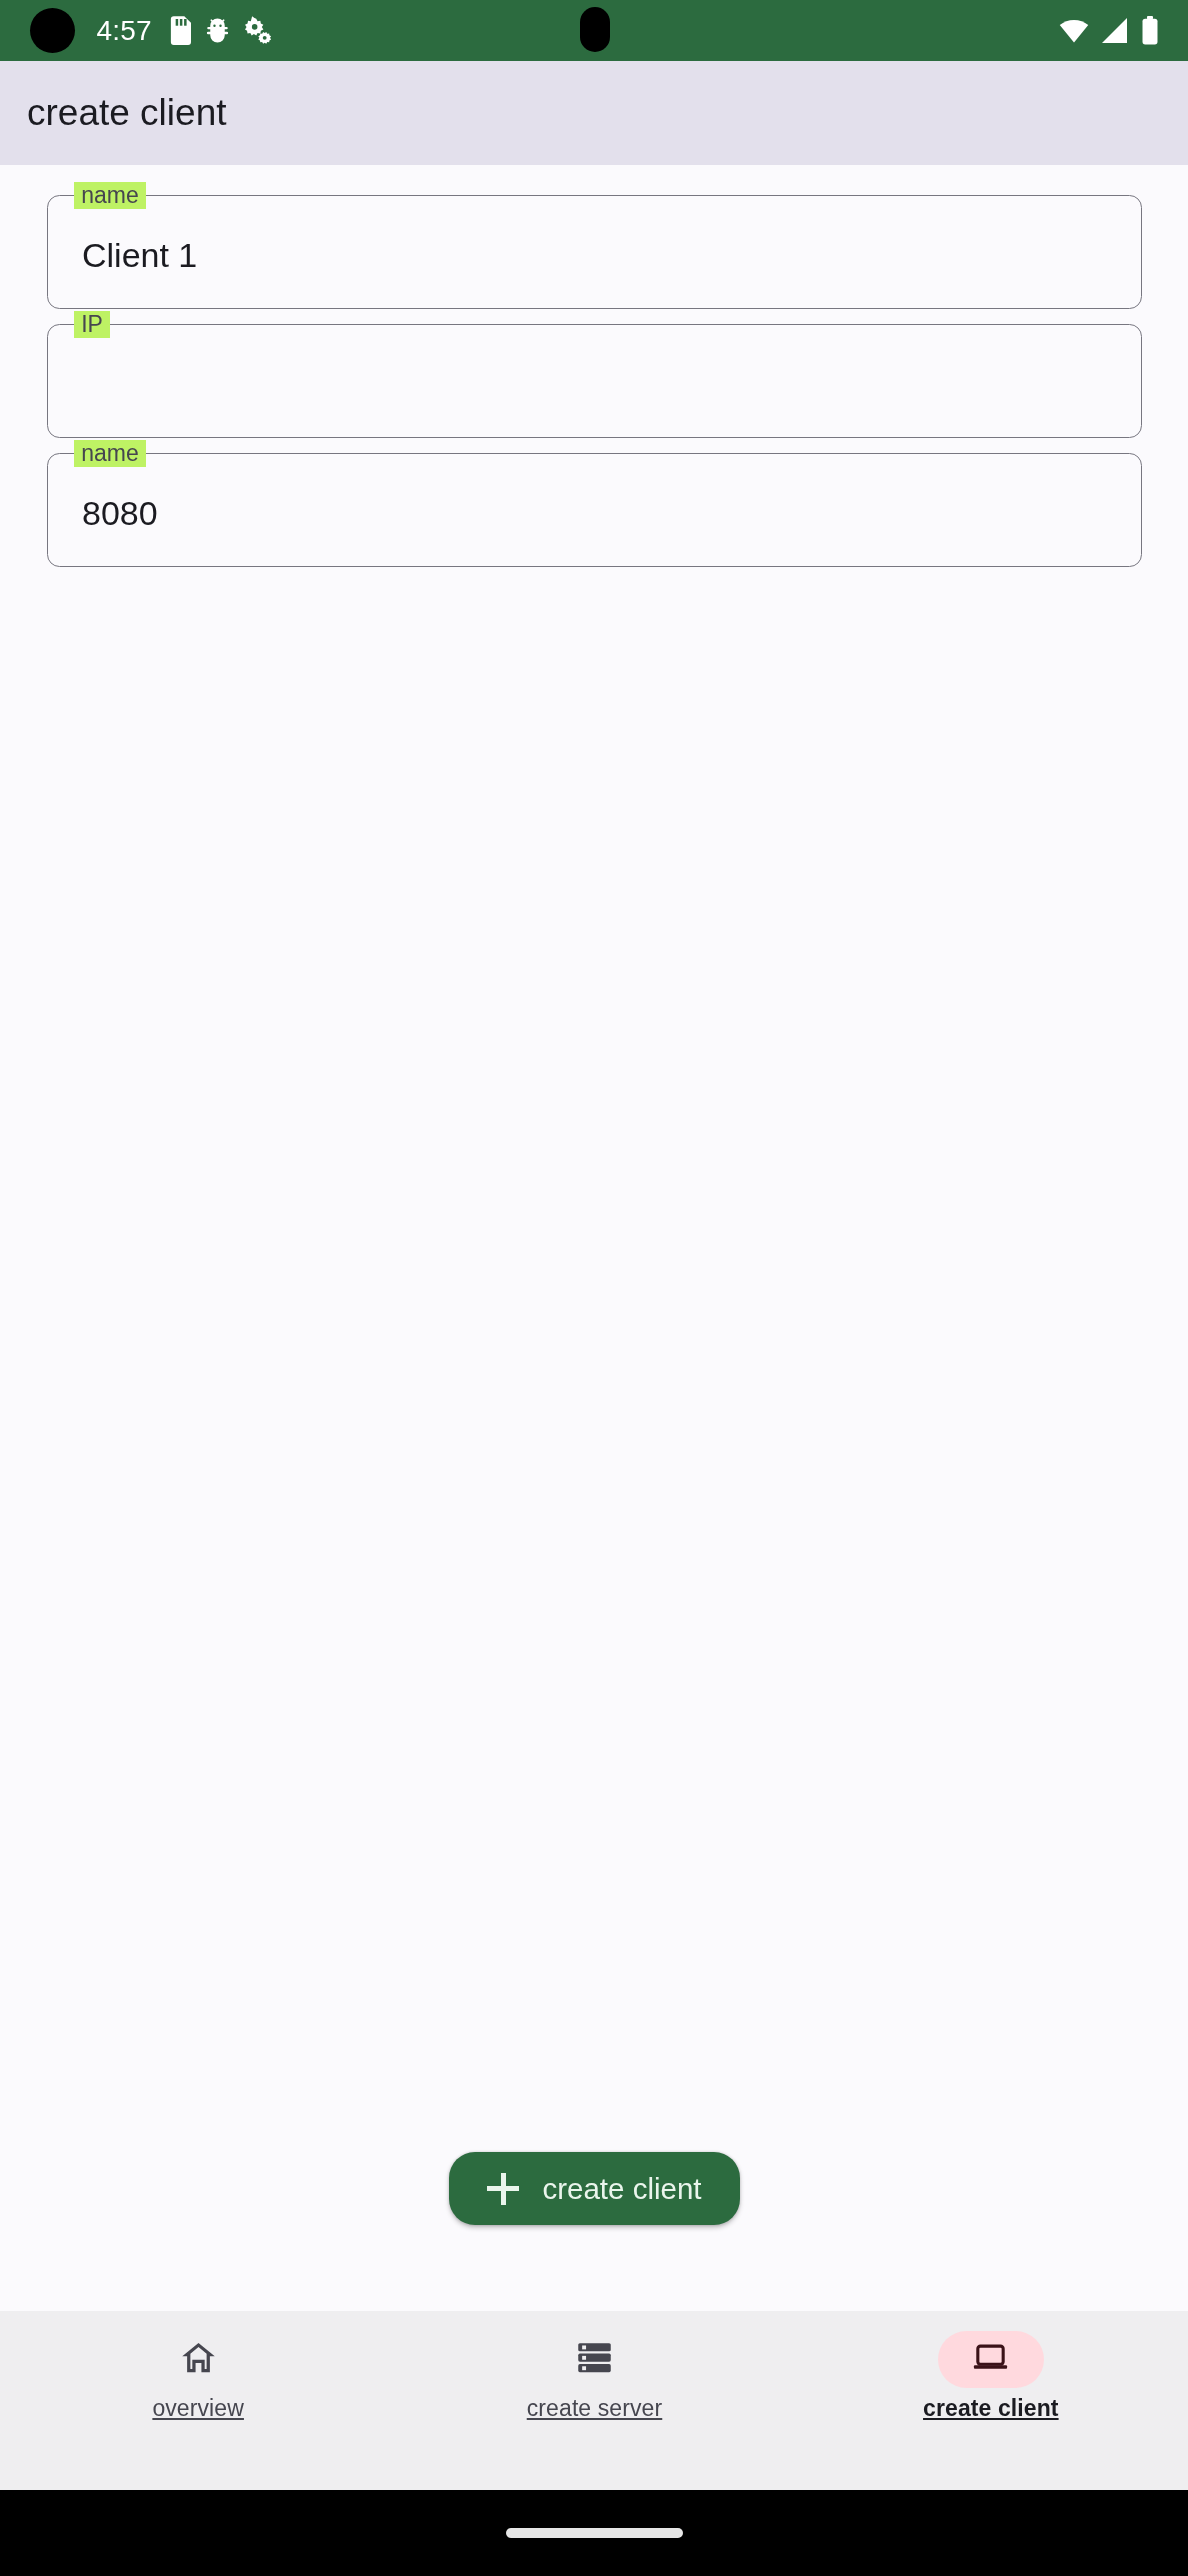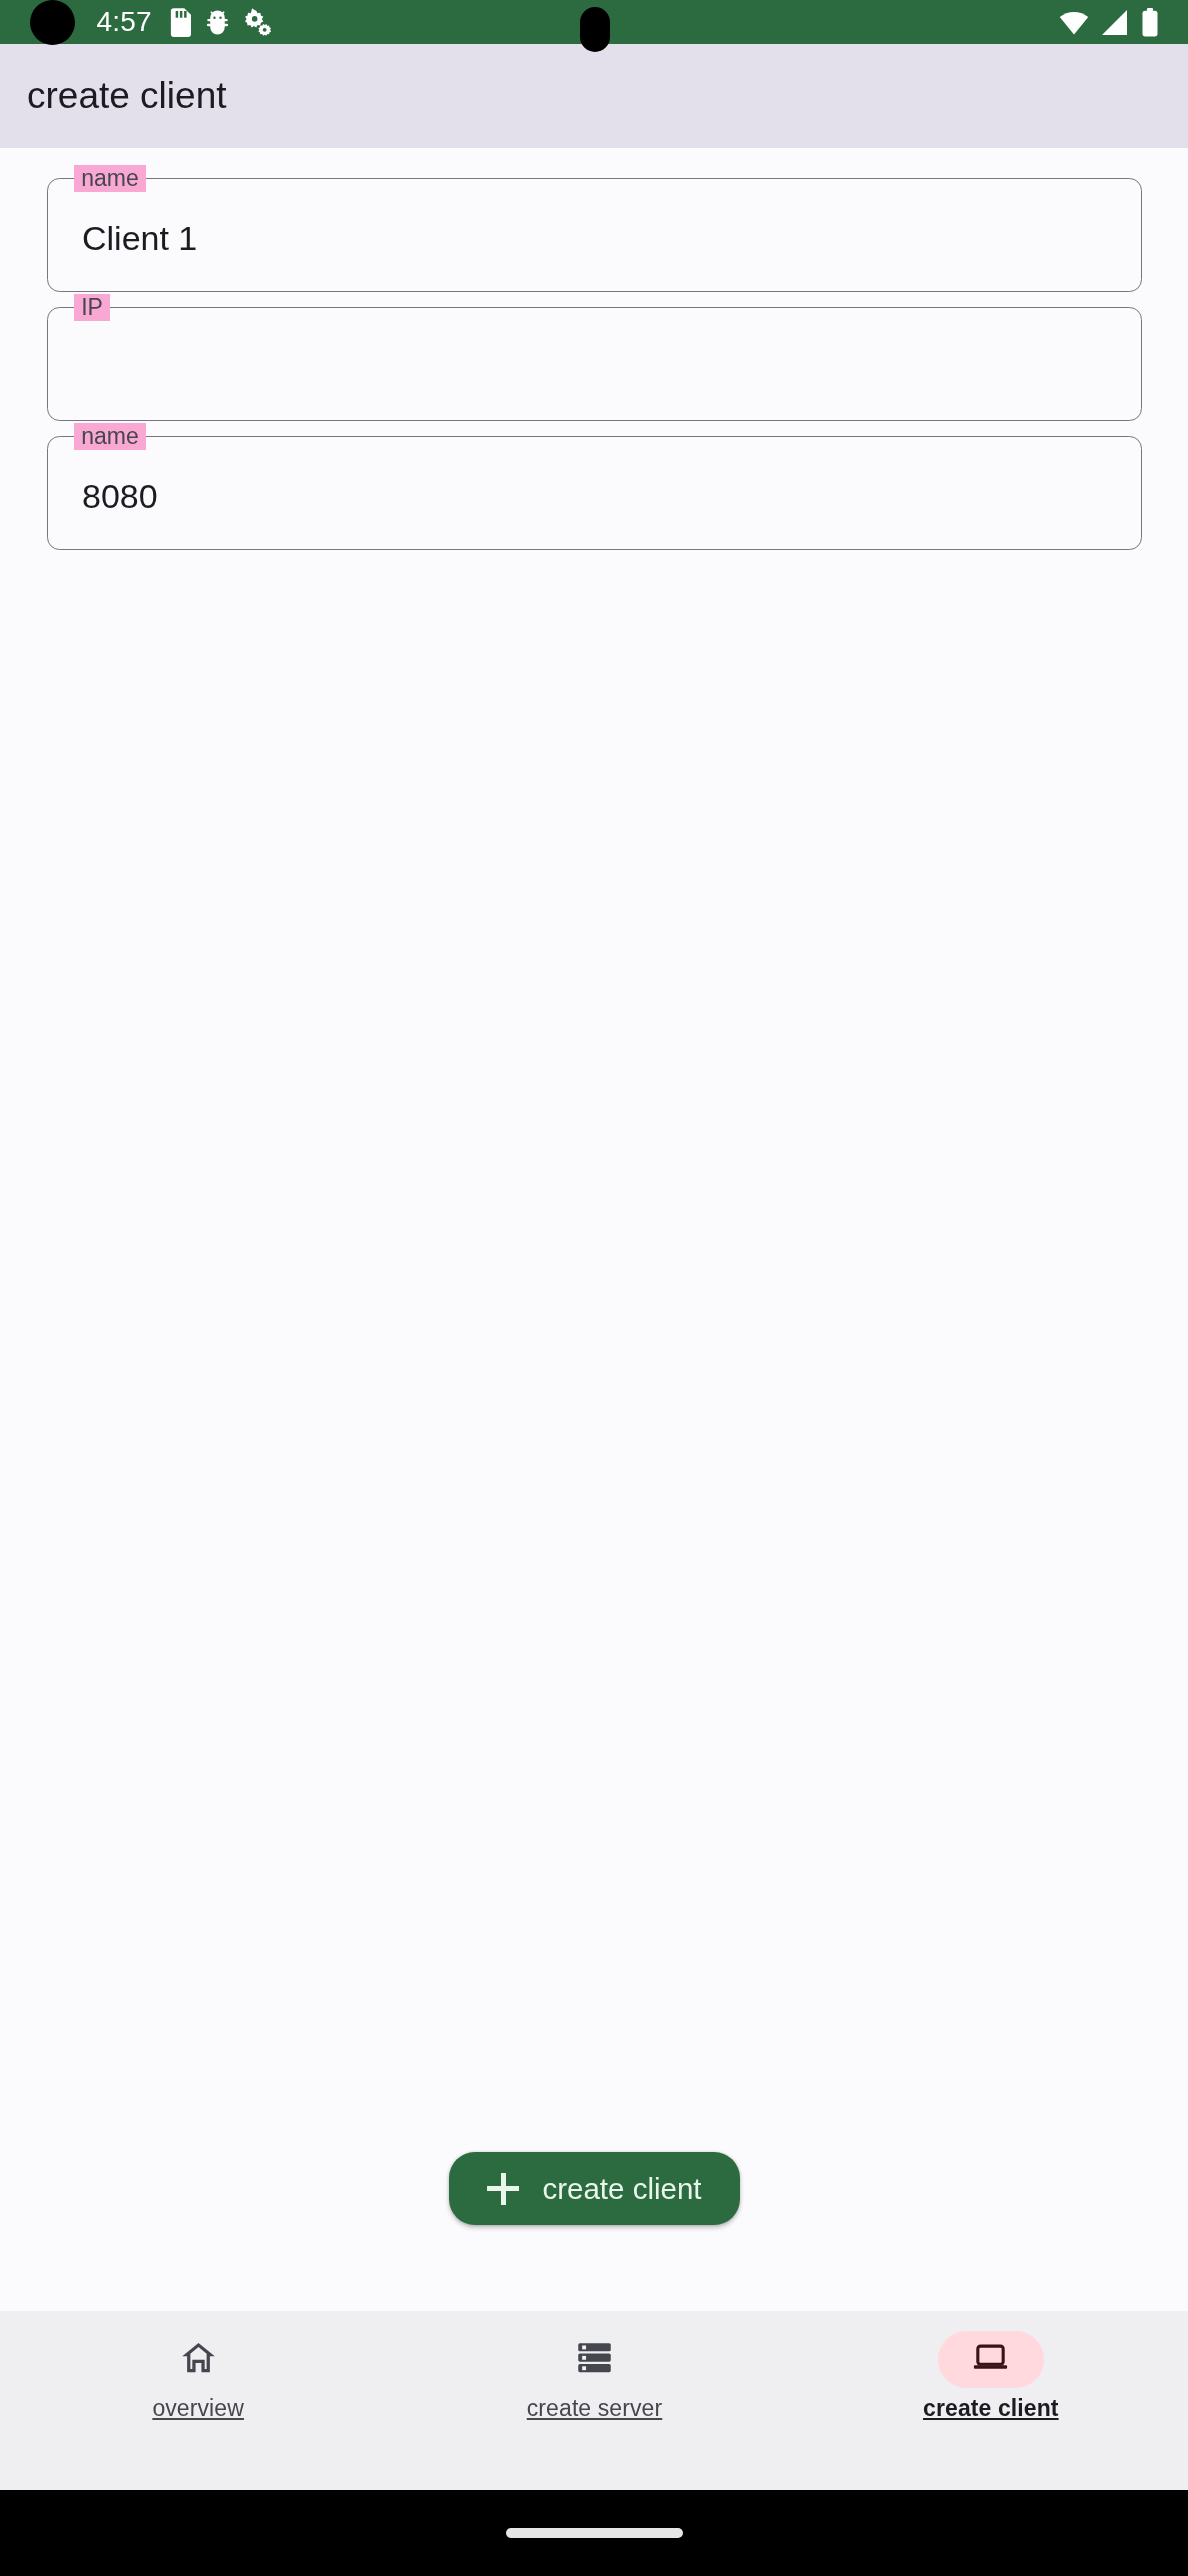--- a/index.html
+++ b/index.html
@@ -17,21 +17,21 @@
     width: 1189px;
     height: 2576px;
     background: #FBFAFD;
     display: flex;
     flex-direction: column;
   }
 
   
   .status-bar {
     position: relative;
-    height: 44px;
+    height: 61px;
     background: #2C6B3F;
     display: flex;
     align-items: center;
     padding: 0 30px;
     flex: 0 0 auto;
   }
   .status-left {
     display: flex;
     align-items: center;
     gap: 12.5px;
@@ -109,21 +109,21 @@
     position: absolute;
     inset: 0;
     border: 1.8px solid #777680;
     border-radius: 12.5px;
     pointer-events: none;
   }
   .field-label {
     position: absolute;
     top: -13.4px;
     left: 27px;
-    background: #f9a8d4;
+    background: #bef264;
     padding: 0 7.2px;
     font-size: 23px;
     color: #46464F;
     line-height: 27px;
   }
   .field-input {
     position: absolute;
     left: 35px;
     right: 21.5px;
     top: 50%;

